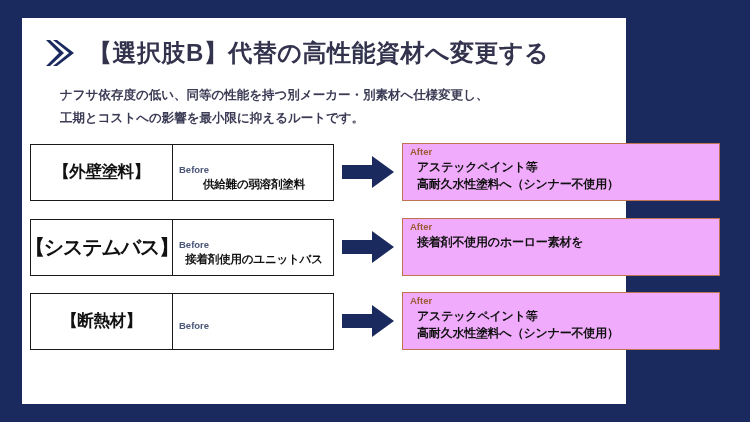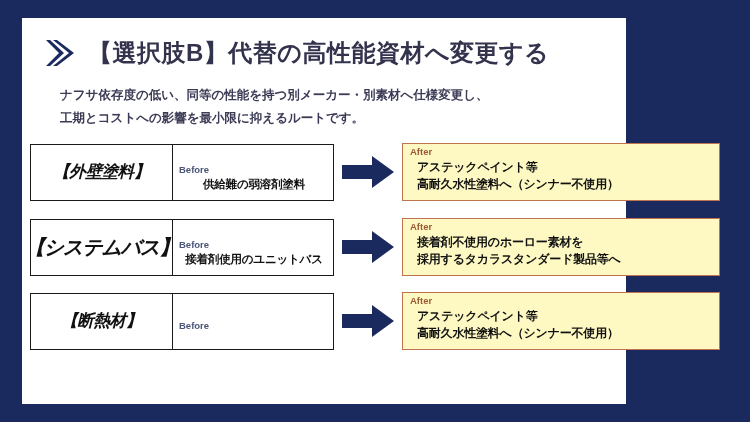--- a/index.html
+++ b/index.html
@@ -96,21 +96,20 @@
     background: #ffffff;
   }
   .item-cell {
     flex: 0 0 142px;
     width: 142px;
     display: flex;
     align-items: center;
     justify-content: center;
     border-right: 1.6px solid #1a1a1a;
     box-sizing: border-box;
-    font-style: italic;
   }
   .item-label {
     font-size: 16.5px;
     font-weight: bold;
     color: #111111;
     white-space: nowrap;
     letter-spacing: -0.4px;
   }
   .item-label.narrow {
     font-size: 20px;
@@ -151,21 +150,21 @@
     justify-content: center;
   }
   .arrow-cell svg { display: block; }
 
   
   .after-box {
     flex: 1 1 auto;
     height: 58px;
     border: 1.4px solid #c0734f;
     box-sizing: border-box;
-    background: #fef9c3;
+    background: #f0abfc;
     padding: 3px 2px 3px 7px;
     display: flex;
     flex-direction: column;
     justify-content: flex-start;
   }
   .after-tag {
     font-size: 9.5px;
     font-weight: bold;
     color: #9c5a33;
     line-height: 1.15;
@@ -235,21 +234,20 @@
         </div>
       </div>
       <div class="arrow-cell">
         <svg width="56" height="38" viewBox="0 0 56 38" aria-hidden="true">
           <path d="M2 12 L32 12 L32 3 L54 19 L32 35 L32 26 L2 26 Z" fill="#1b2a5e"></path>
         </svg>
       </div>
       <div class="after-box">
         <span class="after-tag">After</span>
         <span class="after-line">接着剤不使用のホーロー素材を</span>
-        <span class="after-line">採用するタカラスタンダード製品等へ</span>
       </div>
     </div>
 
     <div class="row" id="row-2">
       <div class="before-box">
         <div class="item-cell">
           <span class="item-label">【断熱材】</span>
         </div>
         <div class="before-cell">
           <span class="before-tag">Before</span>

